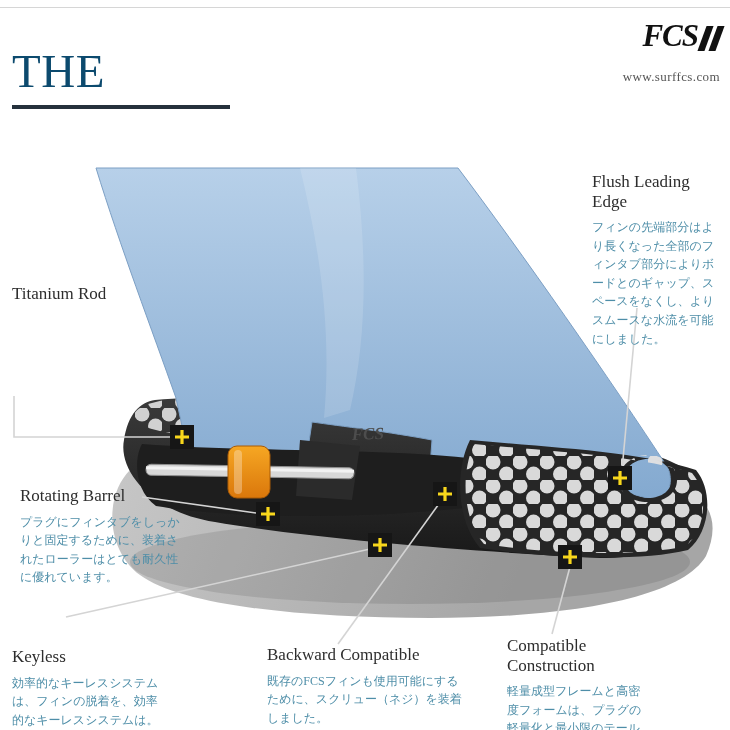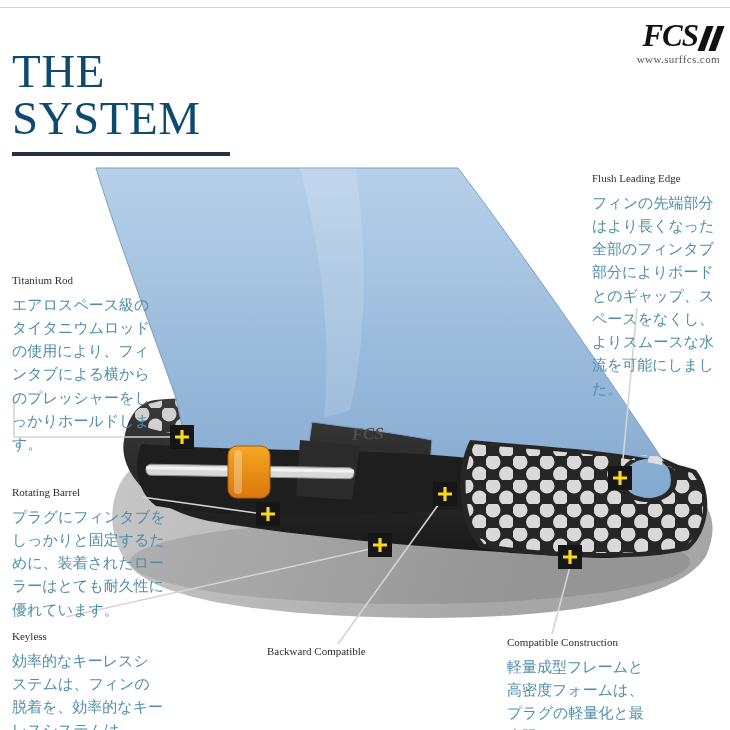--- a/index.html
+++ b/index.html
@@ -6,33 +6,33 @@
   #page{
     position:relative;width:730px;height:730px;background:#ffffff;overflow:hidden;
     font-family:Liberation Serif, serif;
   }
   .topline{position:absolute;top:7px;left:0;right:0;height:1px;background:#d6d6d6;}
   
   .logo{position:absolute;top:20px;right:10px;text-align:right;}
   .logo-row{display:flex;align-items:flex-end;justify-content:flex-end;}
   .fcs-text{font-size:31px;font-weight:bold;font-style:italic;color:#111;letter-spacing:-1px;line-height:1;}
   .fcs-bar{display:inline-block;width:7px;height:25px;background:#111;transform:skewX(-20deg);margin-left:4px;}
-  .logo-url{font-size:11px;color:#555;letter-spacing:.4px;margin-top:2px;}
+  .logo-url{font-size:13px;color:#555;letter-spacing:.4px;margin-top:18px;}
   
   .title{position:absolute;left:12px;top:48px;color:#0c4a6e;}
   .title .t1,.title .t2{font-size:47px;line-height:1.0;letter-spacing:.5px;}
   .title-rule{width:218px;border-top:4px solid #25313c;margin-top:10px;}
   
   .callout{position:absolute;}
-  .callout-title{font-size:11px;color:#2d2d2d;line-height:1.15;}
-  .callout-body{font-size:15px;color:#4e8ea8;line-height:1.55;margin-top:7px;}
+  .callout-title{font-size:17px;color:#2d2d2d;line-height:1.15;}
+  .callout-body{font-size:12px;color:#4e8ea8;line-height:1.55;margin-top:7px;}
   .co-flush{left:592px;top:172px;width:128px;}
-  .co-titanium{left:12px;top:274px;width:142px;}
-  .co-rotating{left:12px;top:486px;width:162px;}
-  .co-keyless{left:12px;top:630px;width:152px;}
+  .co-titanium{left:12px;top:284px;width:142px;}
+  .co-rotating{left:20px;top:486px;width:162px;}
+  .co-keyless{left:12px;top:647px;width:152px;}
   .co-backward{left:267px;top:645px;width:202px;}
   .co-honeycomb{left:507px;top:636px;width:142px;}
   svg.scene{position:absolute;left:0;top:0;}
 </style>
 </head>
 <body>
 
 <div id="page">
   <div class="topline"></div>
 
@@ -40,21 +40,20 @@
     <div class="logo-row">
       <span class="fcs-text">FCS</span>
       <span class="fcs-bar"></span>
       <span class="fcs-bar"></span>
     </div>
     <div class="logo-url">www.surffcs.com</div>
   </div>
 
   <div class="title">
     <div class="t1">THE</div>
-    <div class="t2">SYSTEM</div>
     <div class="title-rule"></div>
   </div>
 
   <svg class="scene" width="730" height="730" viewBox="0 0 730 730">
     <defs>
       <linearGradient id="finGrad" x1="0" y1="168" x2="0" y2="510" gradientUnits="userSpaceOnUse">
         <stop offset="0" stop-color="#b7d0e9"></stop>
         <stop offset="1" stop-color="#82a8cf"></stop>
       </linearGradient>
       <linearGradient id="baseGrad" x1="120" y1="470" x2="500" y2="620" gradientUnits="userSpaceOnUse">
@@ -151,34 +150,34 @@
     </g>
   </svg>
 
   <div class="callout co-flush">
     <div class="callout-title">Flush Leading Edge</div>
     <div class="callout-body">フィンの先端部分はより長くなった全部のフィンタブ部分によりボードとのギャップ、スペースをなくし、よりスムースな水流を可能にしました。</div>
   </div>
 
   <div class="callout co-titanium">
     <div class="callout-title">Titanium Rod</div>
-    <div class="callout-body">エアロスペース級のタイタニウムロッドの使用により、フィンタブによる横からのプレッシャーをしっかりホールドします。</div>
   </div>
 
   <div class="callout co-rotating">
     <div class="callout-title">Rotating Barrel</div>
     <div class="callout-body">プラグにフィンタブをしっかりと固定するために、装着されたローラーはとても耐久性に優れています。</div>
   </div>
 
   <div class="callout co-keyless">
     <div class="callout-title">Keyless</div>
     <div class="callout-body">効率的なキーレスシステムは、フィンの脱着を、効率的なキーレスシステムは。</div>
   </div>
 
   <div class="callout co-backward">
     <div class="callout-title">Backward Compatible</div>
+    <div class="callout-body">既存のFCSフィンも使用可能にするために、スクリュー（ネジ）を装着しました。</div>
   </div>
 
   <div class="callout co-honeycomb">
     <div class="callout-title">Compatible Construction</div>
     <div class="callout-body">軽量成型フレームと高密度フォームは、プラグの軽量化と最小限のテールフレックスに成功しました。</div>
   </div>
 </div>
 
 </body></html>

